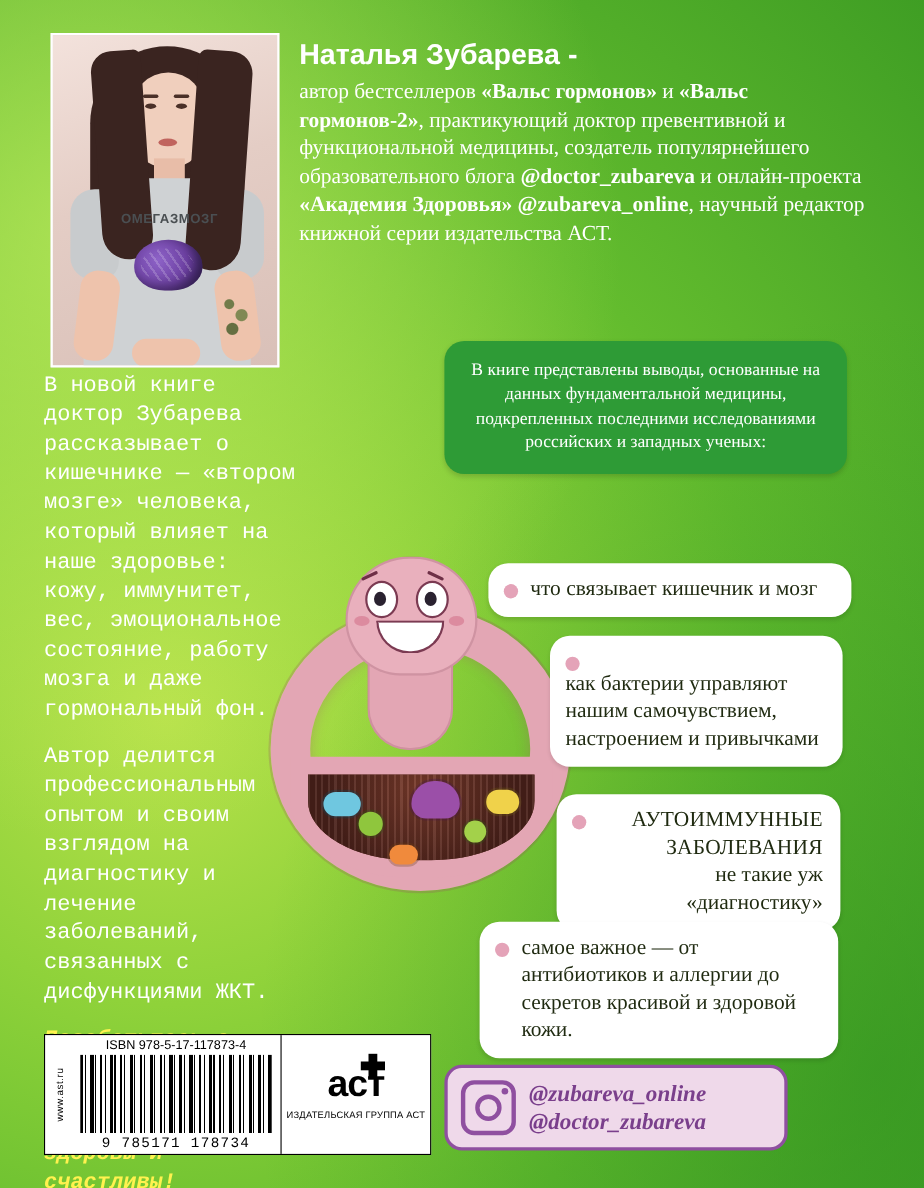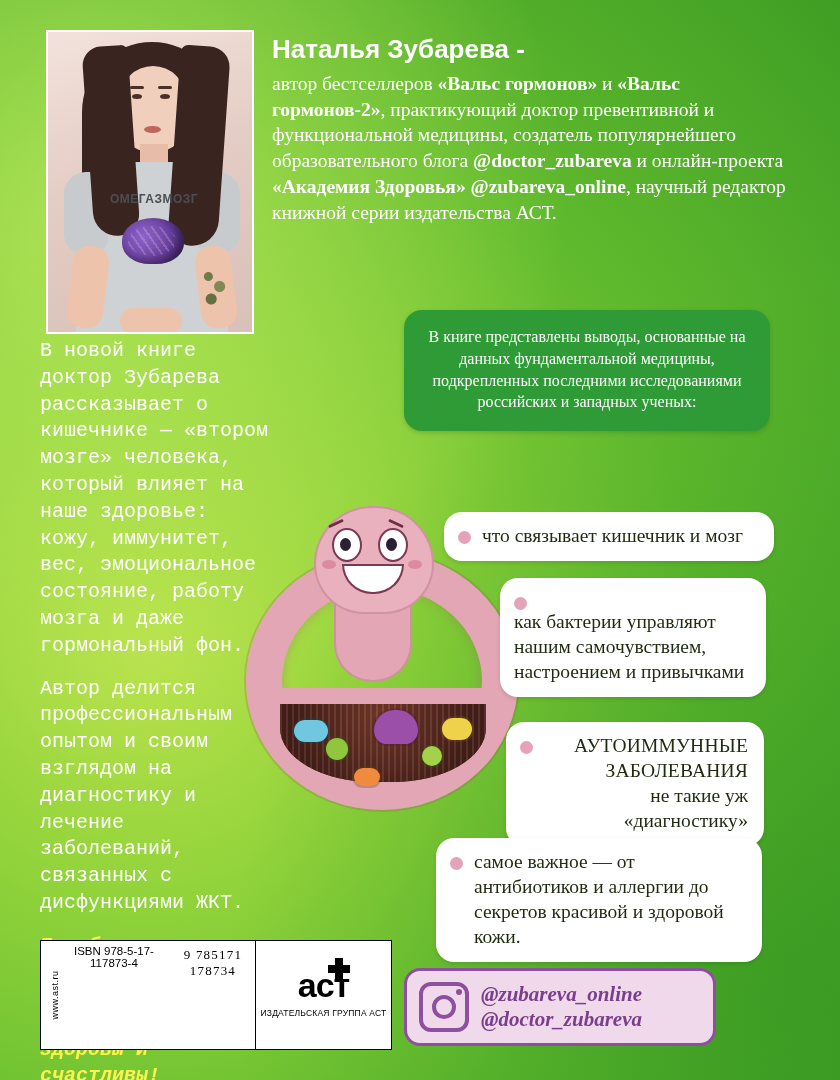--- a/index.html
+++ b/index.html
@@ -432,41 +432,41 @@
   }
   .isbn-left span {
     font-size: 9px;
     font-family: "Liberation Sans", sans-serif;
     transform: rotate(-90deg);
     white-space: nowrap;
     letter-spacing: 0.5px;
   }
   .barcode-col {
     width: 186px;
-    padding: 4px 2px 20px 0;
+    padding: 4px 2px 2px 0;
     display: flex;
-    flex-direction: row;
+    flex-direction: column;
   }
   .isbn-text {
     font-size: 11.5px;
     font-family: "Liberation Sans", sans-serif;
     text-align: center;
     margin-bottom: 2px;
   }
   .bars {
     flex: 1 1 auto;
     background:
       repeating-linear-gradient(90deg,
         #000 0 2px, #fff 2px 4px, #000 4px 5px, #fff 5px 9px,
         #000 9px 12px, #fff 12px 13px, #000 13px 14px, #fff 14px 18px);
     margin: 0 6px;
   }
   .barcode-num {
     font-size: 13px;
-    font-family: Liberation Serif, serif;
+    font-family: Liberation Mono, monospace;
     letter-spacing: 1.2px;
     text-align: center;
     margin-top: 2px;
   }
   .publisher-col {
     flex: 1 1 auto;
     border-left: 1px solid #000;
     display: flex;
     flex-direction: column;
     align-items: center;

